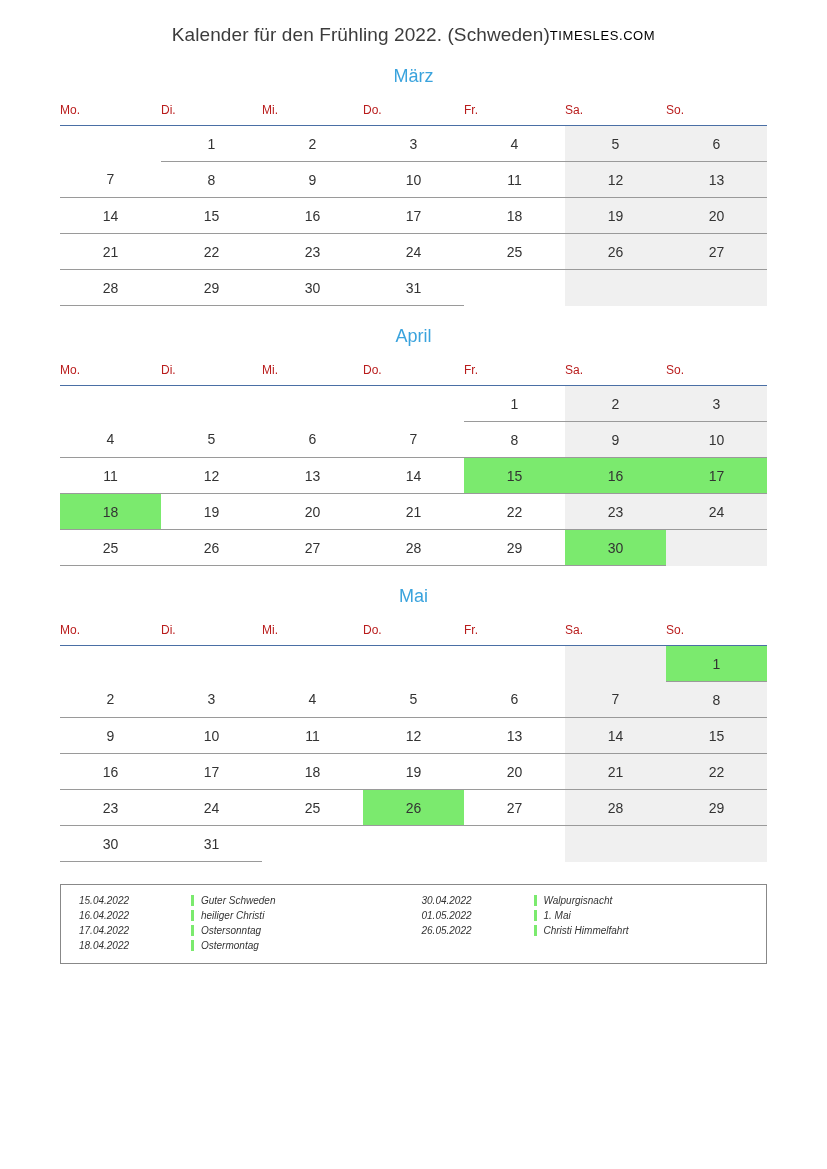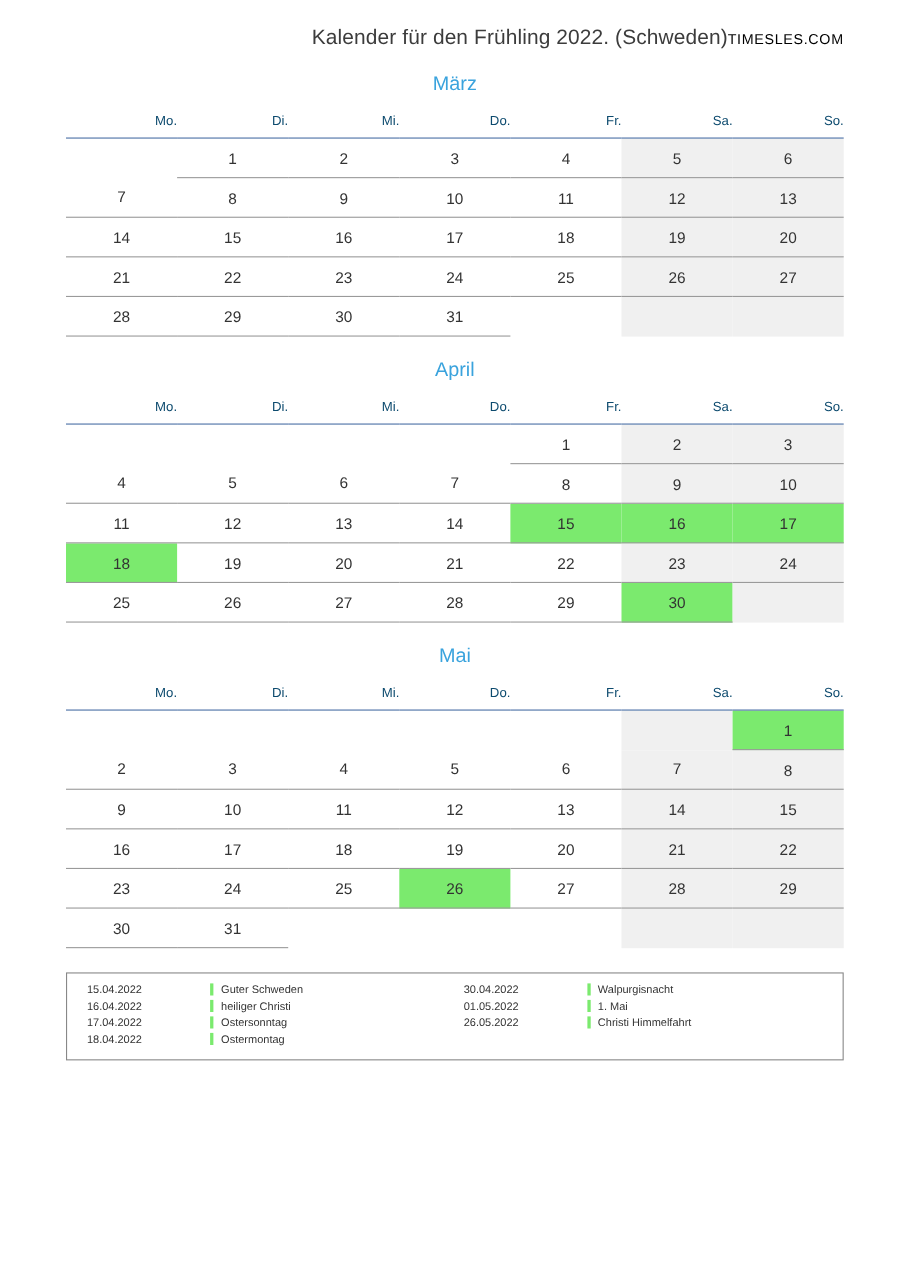--- a/index.html
+++ b/index.html
@@ -18,21 +18,21 @@
   .page {
     width: 827px;
     height: 1169px;
     padding: 0;
     position: relative;
   }
   
   .header {
     display: flex;
     align-items: flex-start;
-    justify-content: flex-end;
+    justify-content: center;
     padding: 20px 60px 0 60px;
   }
   .doc-title {
     font-size: 19px;
     color: #3c3c3c;
     font-weight: normal;
     margin: 0;
     padding-top: 4px;
     letter-spacing: 0.1px;
   }
@@ -56,23 +56,23 @@
   }
   table.cal {
     border-collapse: collapse;
     width: 707px;
     margin: 0 auto;
     table-layout: fixed;
   }
   table.cal th {
     font-size: 12px;
     font-weight: normal;
-    color: #0c4a6e;
+    color: #b91c1c;
     padding: 4px 0 8px 0;
-    text-align: right;
+    text-align: left;
     border-bottom: 1.5px solid #4a6fa5;
   }
   table.cal td {
     height: 36px;
     text-align: center;
     font-size: 14px;
     color: #333333;
     border-bottom: 1px solid #9a9a9a;
     padding: 0;
     vertical-align: middle;
@@ -98,24 +98,26 @@
     padding: 8px 10px 10px 10px;
     display: flex;
   }
   .legend-col {
     width: 50%;
     display: flex;
     flex-direction: column;
   }
   .legend-row {
     display: flex;
+    align-items: center;
     font-size: 10px;
     color: #333333;
     line-height: 13px;
     padding: 1px 0;
+    font-style: italic;
   }
   .legend-date {
     width: 120px;
     padding-left: 8px;
   }
   .legend-bar {
     width: 3px;
     height: 11px;
     background: #7bea6e;
     margin-right: 7px;

